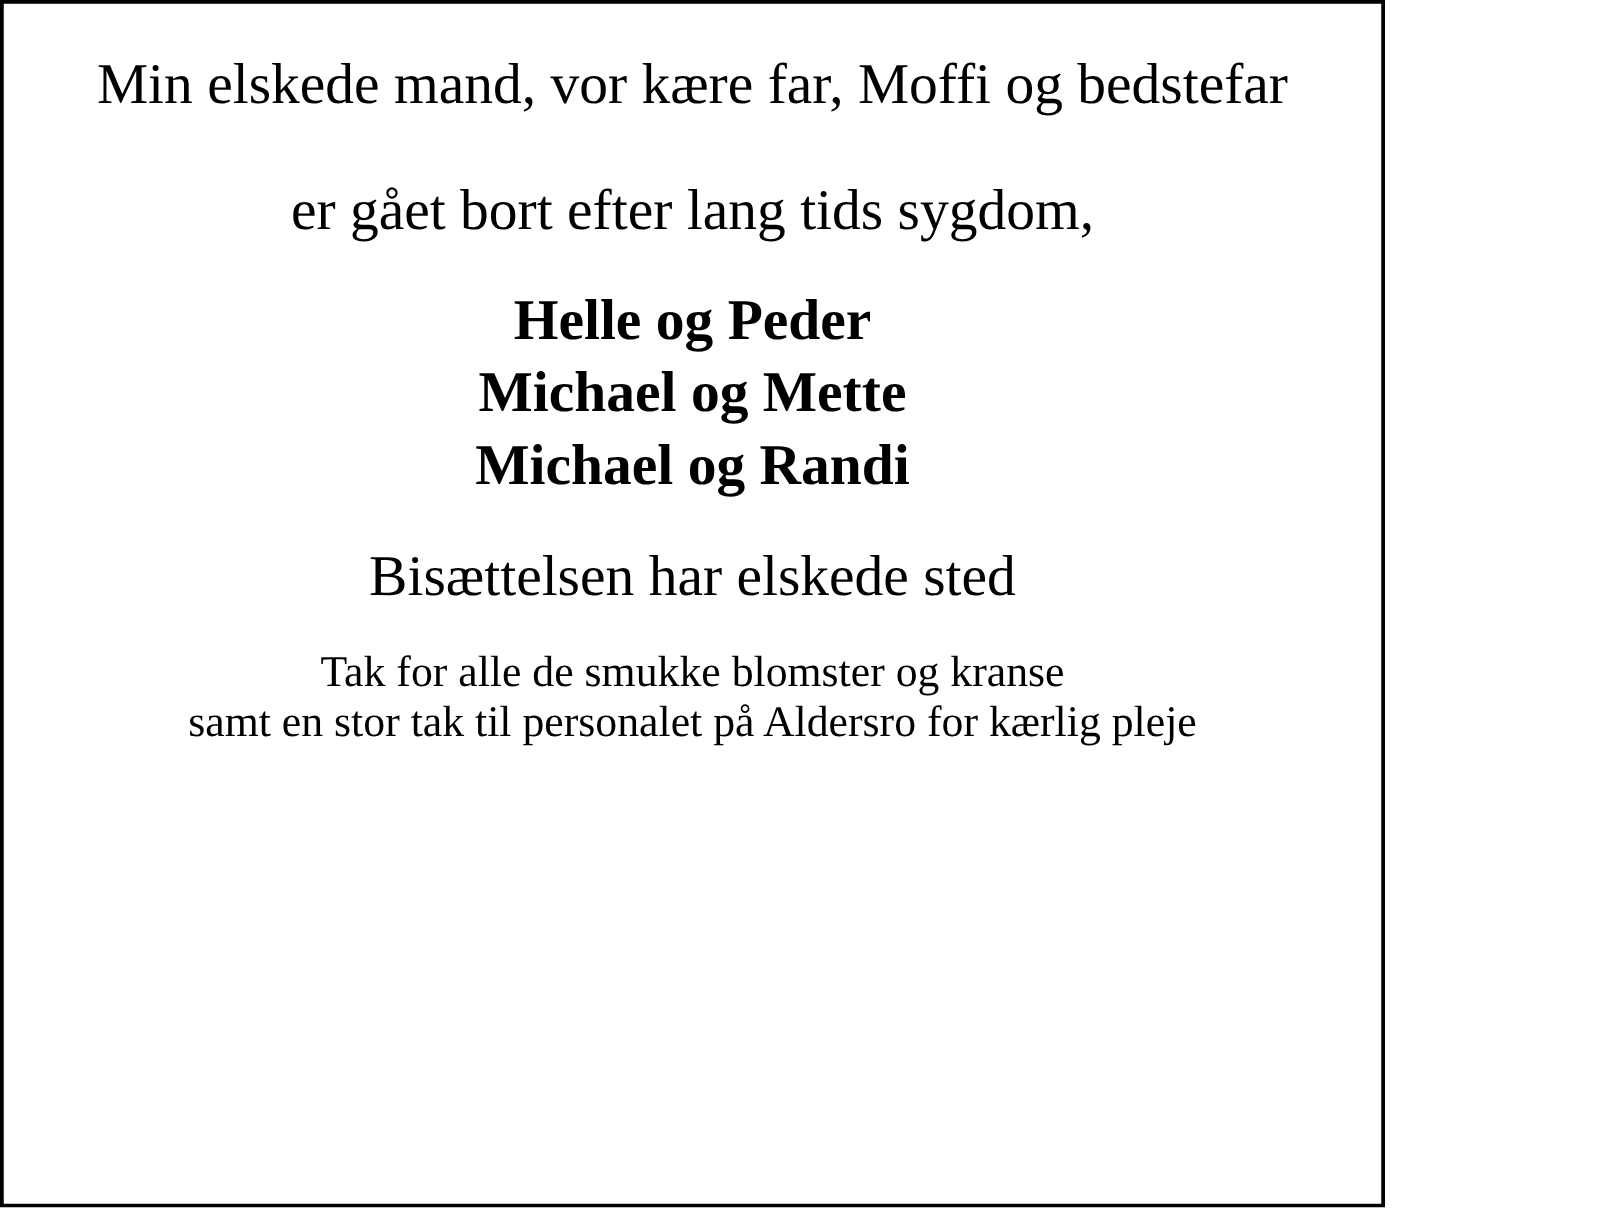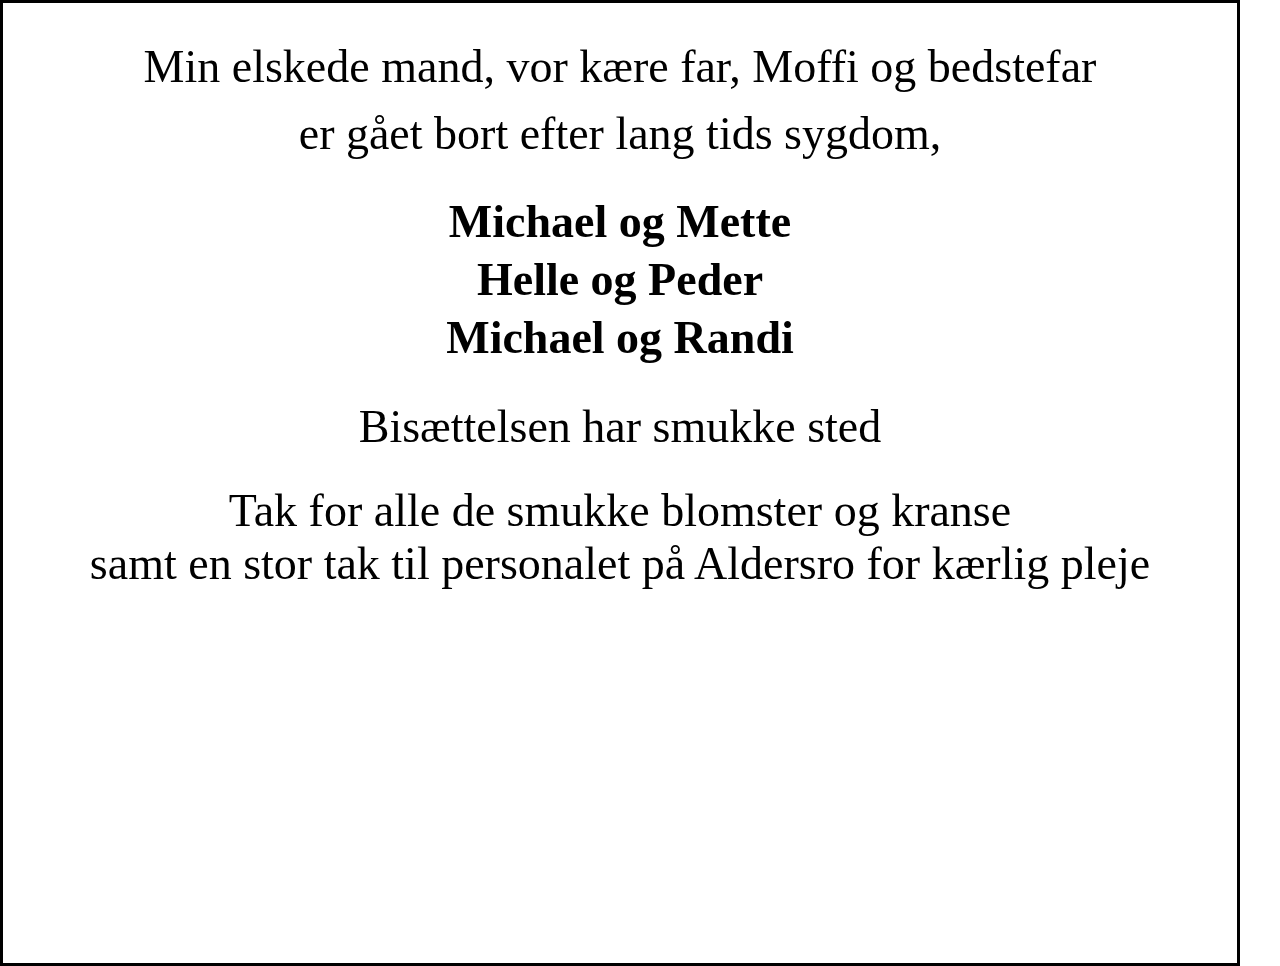--- a/index.html
+++ b/index.html
@@ -1,21 +1,21 @@
 <!DOCTYPE html>
 <html><head>
 <meta charset="utf-8">
 <style>
   html, body {
     margin: 0;
     padding: 0;
     background: #ffffff;
   }
   .page {
-    width: 1240px;
+    width: 1108px;
     height: 966px;
     box-sizing: border-box;
     border: 3px solid #000000;
     background: #ffffff;
     font-family: "Liberation Serif", "DejaVu Serif", serif;
     color: #000000;
     display: flex;
     flex-direction: column;
     align-items: center;
     text-align: center;
@@ -28,57 +28,57 @@
   }
   .deceased-name {
     font-size: 70px;
     font-weight: bold;
     line-height: 1.1;
     margin-top: 28px;
   }
   .passing {
     font-size: 46px;
     line-height: 1.15;
-    margin-top: 14px;
+    margin-top: 48px;
   }
   .family {
     font-size: 46px;
     font-weight: bold;
     line-height: 1.26;
     margin-top: 32px;
   }
   .ceremony {
     font-size: 46px;
     line-height: 1.15;
     margin-top: 34px;
   }
   .thanks {
-    font-size: 46px;
+    font-size: 35px;
     line-height: 1.17;
     margin-top: 30px;
   }
 </style>
 </head>
 <body>
 
 <div class="page">
 
   <div class="intro">Min elskede mand, vor kære far, Moffi og bedstefar</div>
 
 
   <div class="passing">
     <div>er gået bort efter lang tids sygdom,</div>
   </div>
 
   <div class="family">
+    <div>Helle og Peder</div>
     <div>Michael og Mette</div>
-    <div>Helle og Peder</div>
     <div>Michael og Randi</div>
   </div>
 
-  <div class="ceremony">Bisættelsen har smukke sted</div>
+  <div class="ceremony">Bisættelsen har elskede sted</div>
 
   <div class="thanks">
     <div>Tak for alle de smukke blomster og kranse</div>
     <div>samt en stor tak til personalet på Aldersro for kærlig pleje</div>
   </div>
 
 </div>
 
 </body></html>

